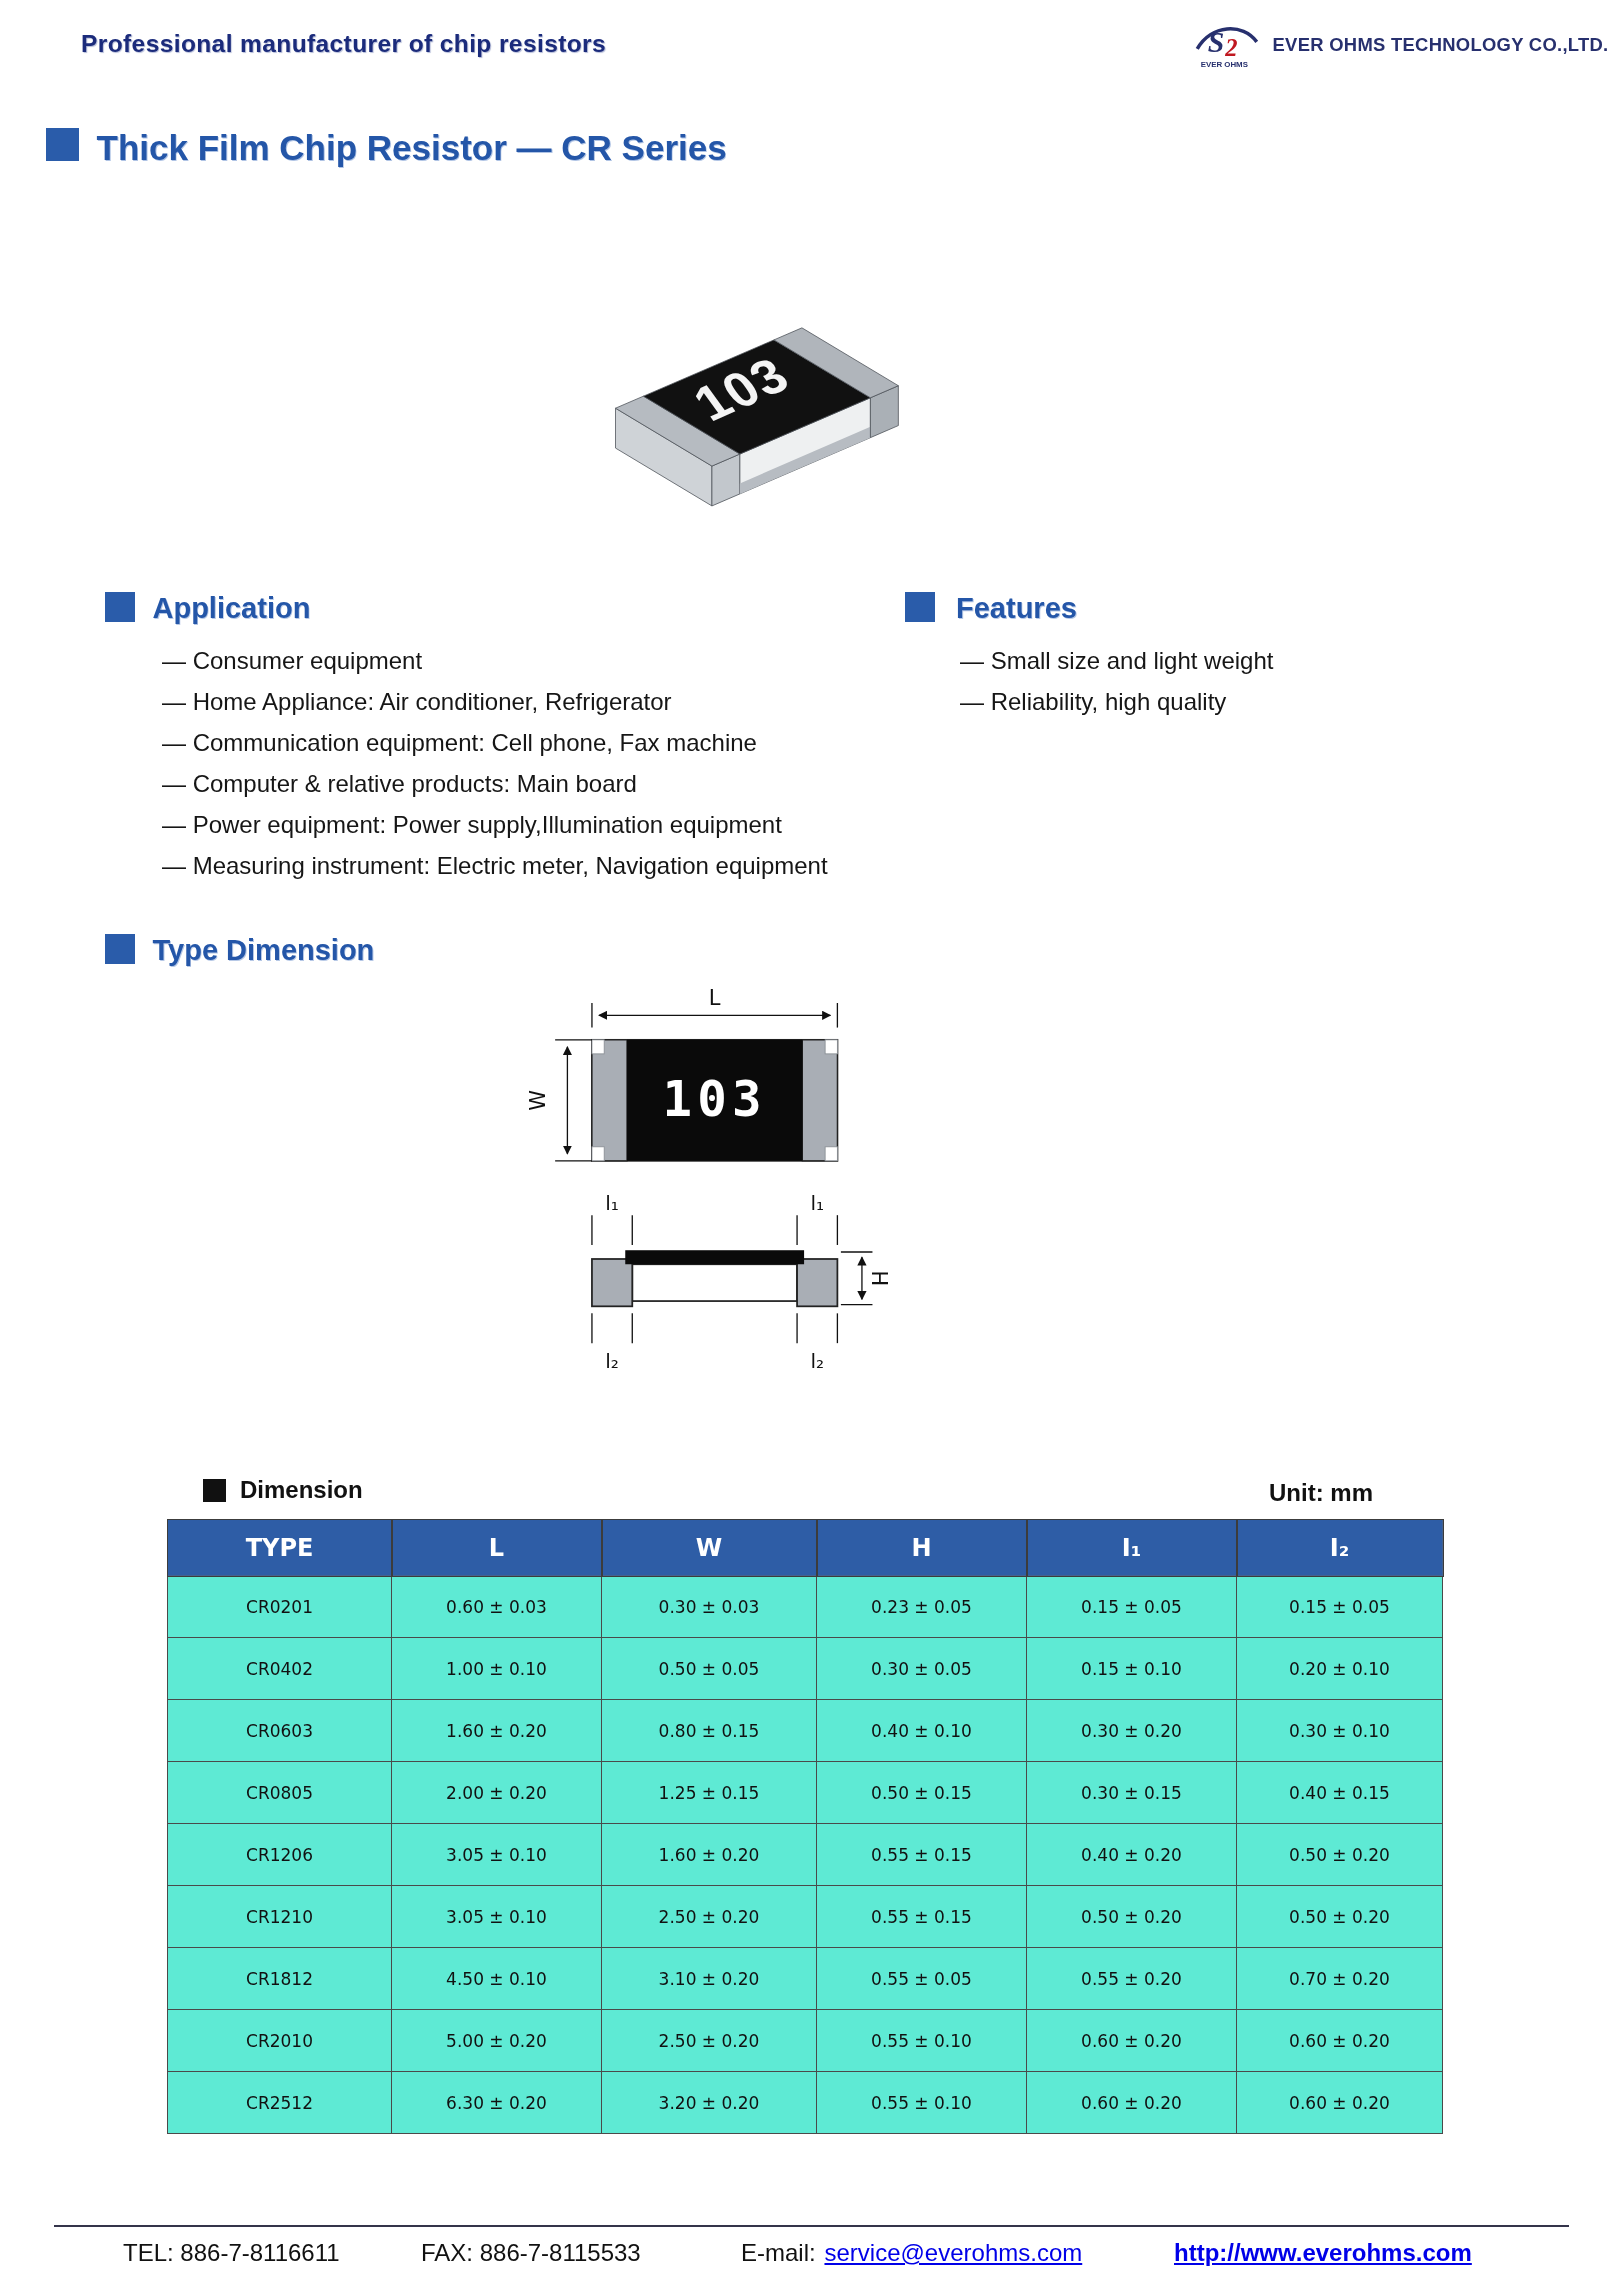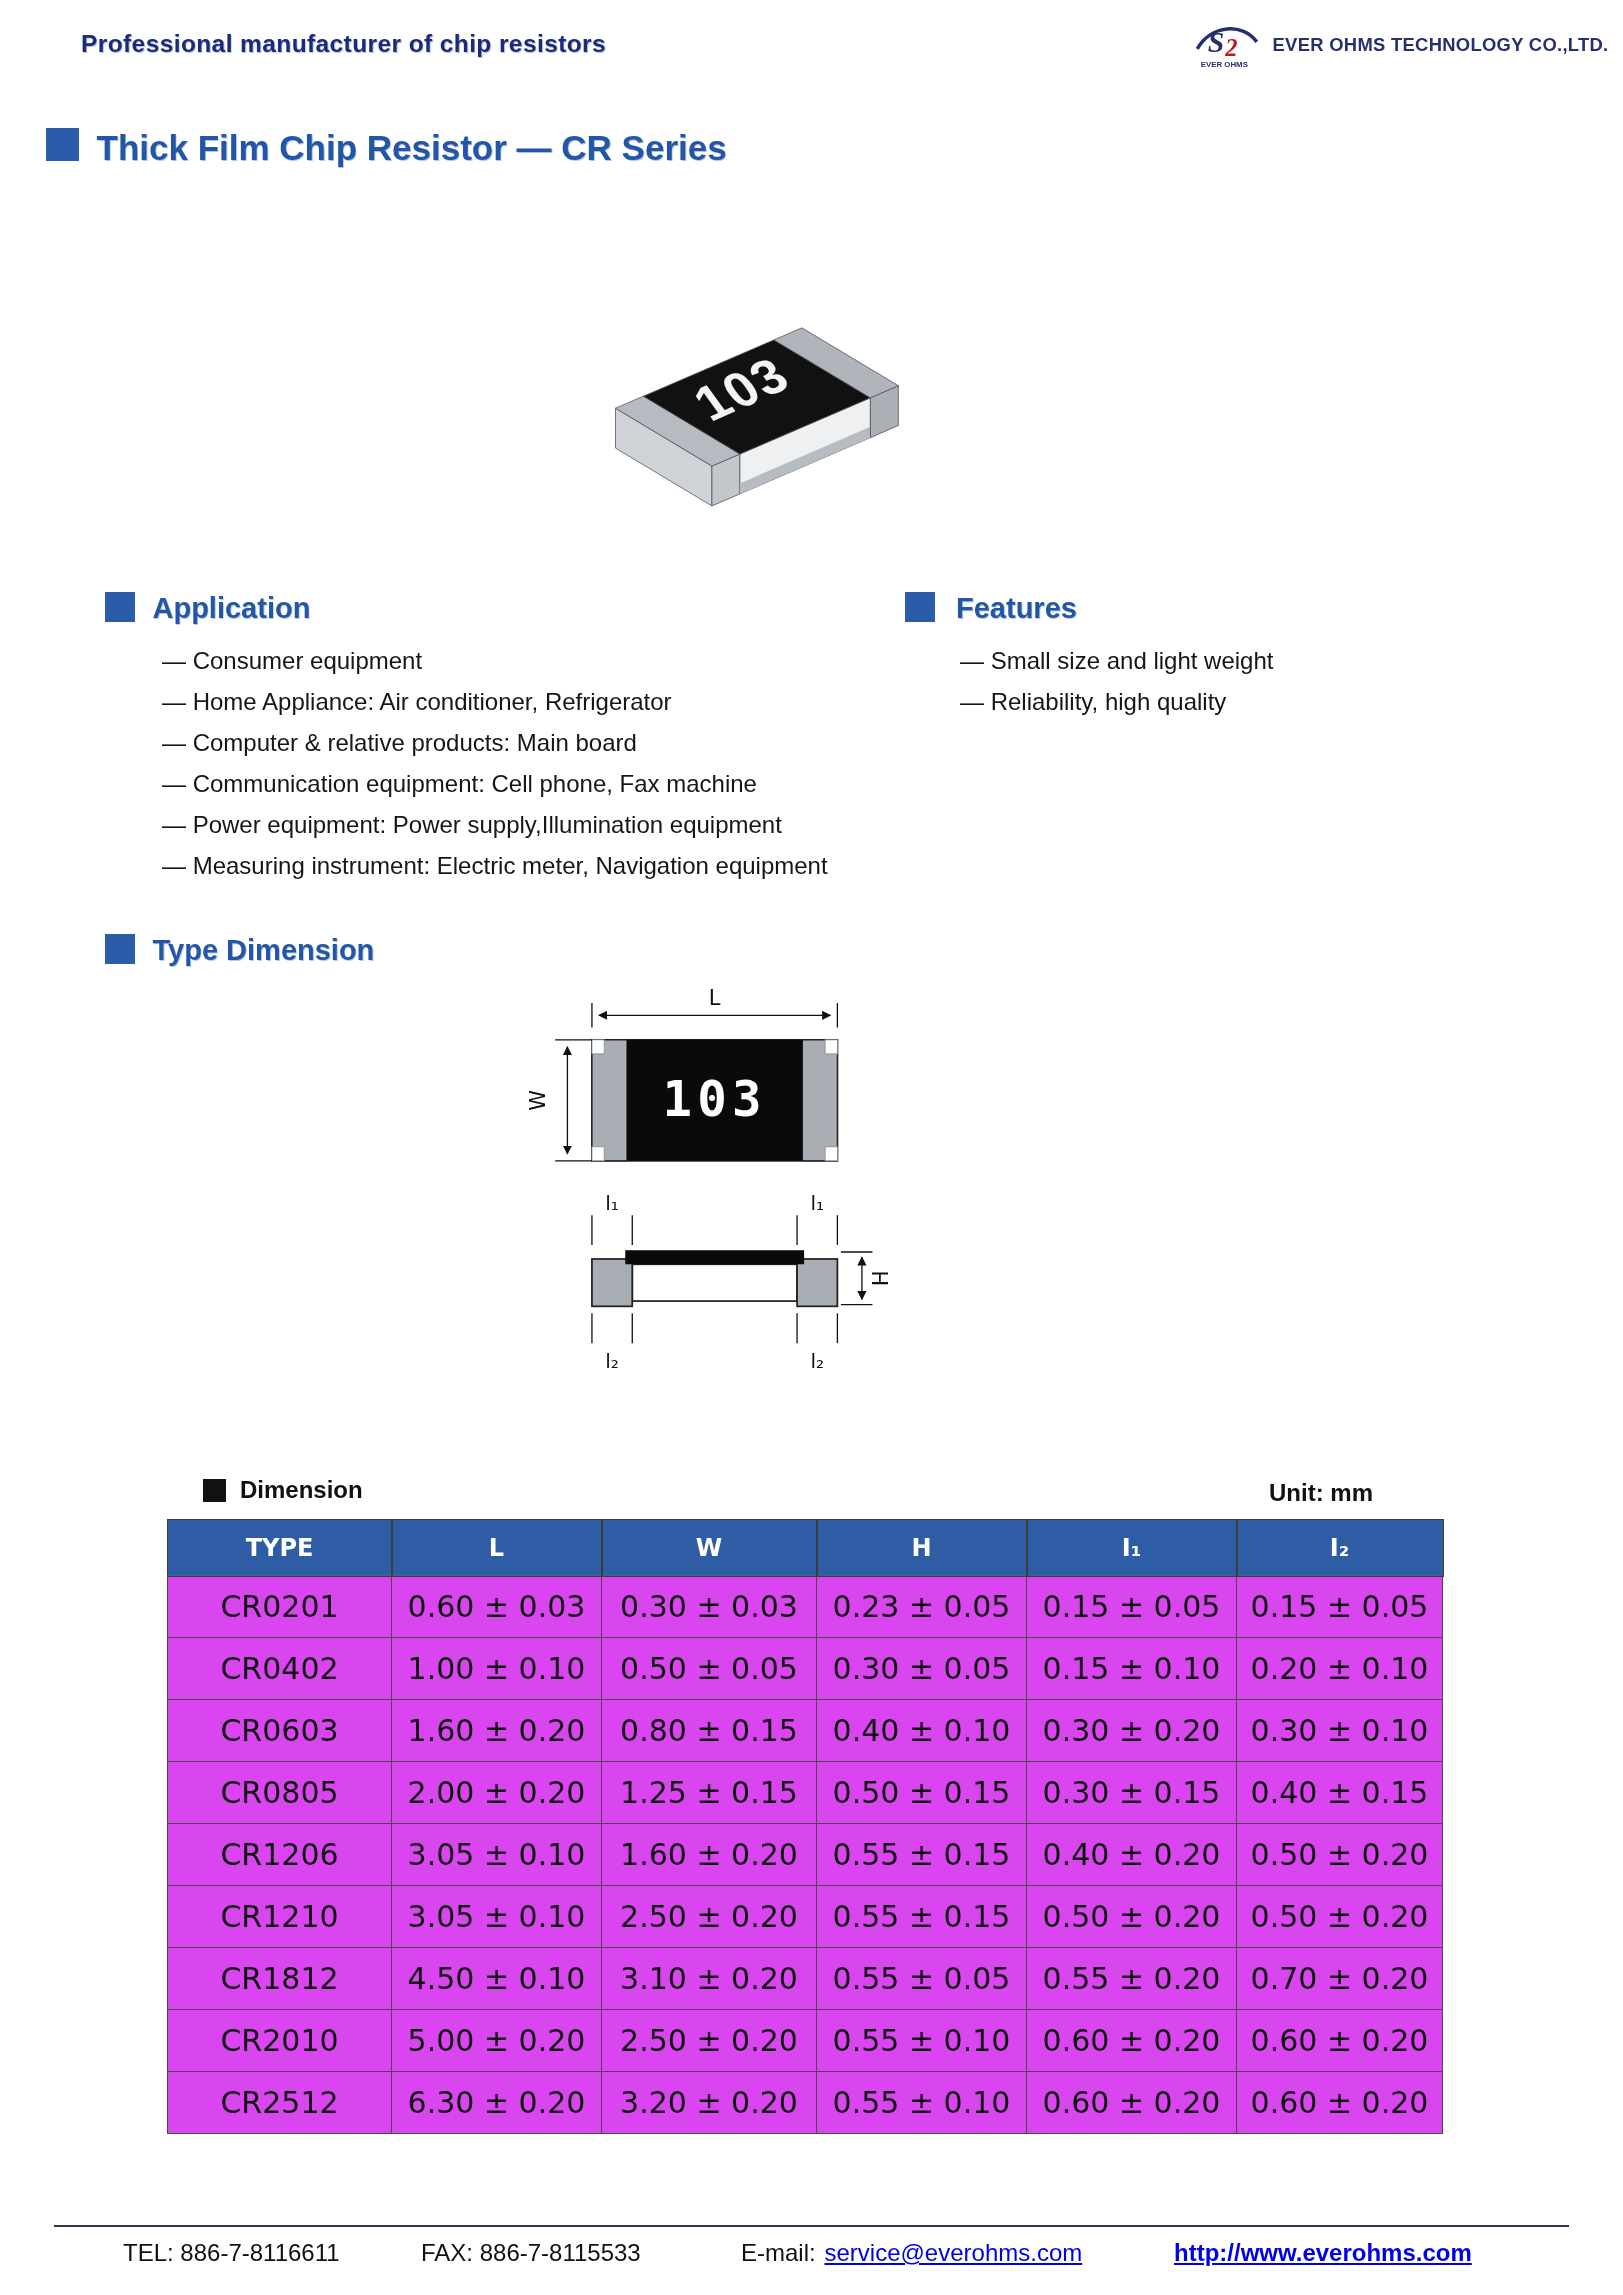--- a/index.html
+++ b/index.html
@@ -35,21 +35,21 @@
   .dimension-row{position:absolute;left:203px;top:1476px;display:flex;align-items:center;gap:14px;}
   .bullet-sm{width:23px;height:23px;background:#111;}
   .dimension-title{font-size:24px;font-weight:bold;color:#111;}
   .unit-label{position:absolute;left:1269px;top:1479px;font-size:24px;font-weight:bold;color:#111;}
 
   
   .dim-table{position:absolute;left:167px;top:1519px;width:1275px;border-collapse:collapse;
              table-layout:fixed;font-family:"DejaVu Sans",sans-serif;}
   .dim-table th{background:#2e5da6;color:#ffffff;font-size:24px;font-weight:bold;height:53px;
                 border:0.9px solid #44628f;outline:0.9px solid #3c3c3c;}
-  .dim-table td{font-size:30px;color:#111;text-align:center;height:59px;background:#d946ef;
+  .dim-table td{font-size:17px;color:#111;text-align:center;height:59px;background:#5eead4;
                 border:0.9px solid #4a4a4a;}
   .dim-table{border:1.8px solid #3c3c3c;}
 
   
   .footer-rule{position:absolute;left:54px;top:2225px;width:1515px;border-top:2.6px solid #34344a;}
   .ft{position:absolute;top:2239px;font-size:24px;color:#111;white-space:nowrap;}
   .ft a{color:#0000e8;text-decoration:underline;}
   .ft .lbl{margin-right:8.8px;}
 </style>
 </head>
@@ -88,22 +88,22 @@
     <text transform="translate(338,208) rotate(-24) skewX(12)" font-size="80" font-weight="bold" fill="#f4f4f4" text-anchor="middle" letter-spacing="3" font-family="Liberation Sans, sans-serif">103</text>
   </svg>
 
   <div class="heading-row" style="left:105px;top:592px;">
     <span class="bullet"></span>
     <h2 class="sec-title">Application</h2>
   </div>
   <div class="item-list" style="left:162px;top:640px;">
       <div class="list-item">— Consumer equipment</div>
       <div class="list-item">— Home Appliance: Air conditioner, Refrigerator</div>
+      <div class="list-item">— Communication equipment: Cell phone, Fax machine</div>
       <div class="list-item">— Computer &amp; relative products: Main board</div>
-      <div class="list-item">— Communication equipment: Cell phone, Fax machine</div>
       <div class="list-item">— Power equipment: Power supply,Illumination equipment</div>
       <div class="list-item">— Measuring instrument: Electric meter, Navigation equipment</div>
     </div>
 
   <div class="heading-row" style="left:905px;top:592px;gap:21px;">
     <span class="bullet"></span>
     <h2 class="sec-title">Features</h2>
   </div>
   <div class="item-list" style="left:960px;top:640px;">
       <div class="list-item">— Small size and light weight</div>

